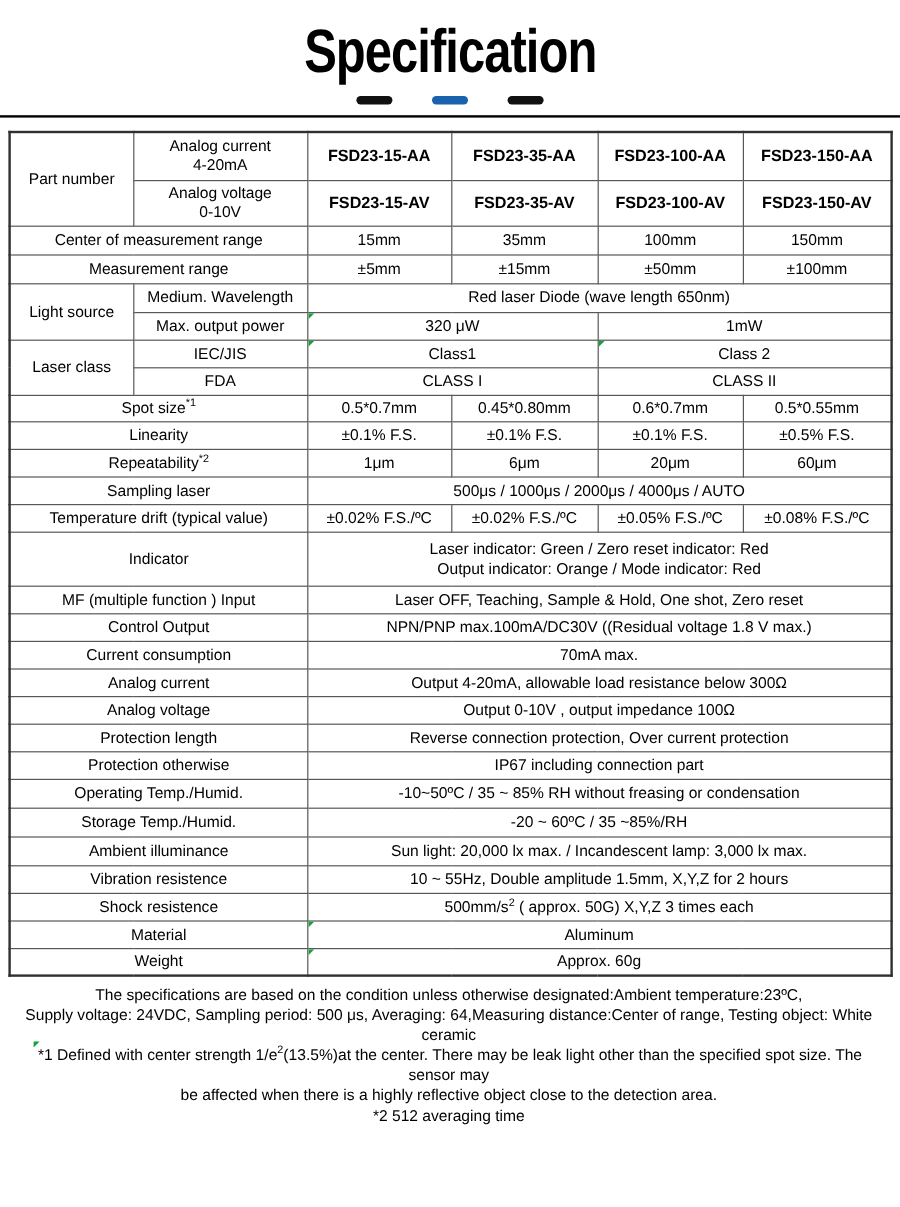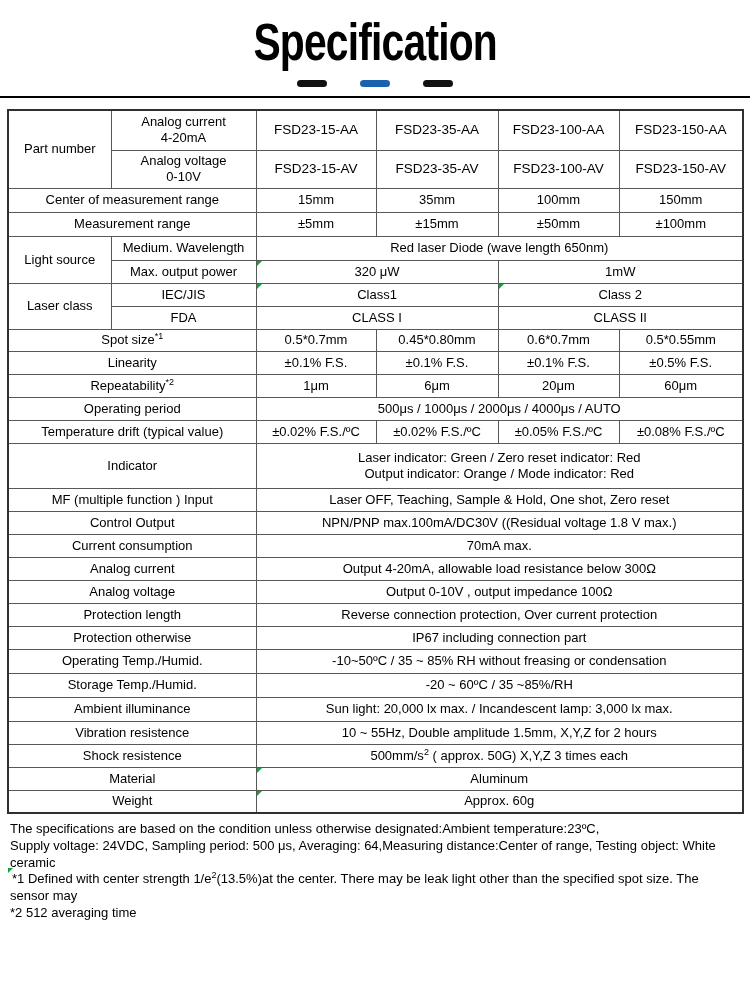--- a/index.html
+++ b/index.html
@@ -26,40 +26,40 @@
     font-size:13px; line-height:1.22;
   }
   table.spec { border:2px solid #303030; }
   table.spec td {
     border:1px solid #585858;
     text-align:center; vertical-align:middle;
     padding:1px 2px; position:relative;
     overflow:hidden;
   }
   td.lbl { font-weight:normal; }
-  td.pn  { font-weight:normal; font-size:13.5px; }
+  td.pn  { font-weight:bold; font-size:13.5px; }
   .pre { white-space:pre-line; }
   sup.s { font-size:9px; line-height:0; vertical-align:super; }
 
   tr.h40{height:40px} tr.h38{height:38px} tr.h24{height:24px}
   tr.h23{height:23px} tr.h22{height:22px} tr.h45{height:45px}
 
   .marker {
     position:absolute; top:0; left:0; width:0; height:0;
     border-style:solid; border-width:5px 5px 0 0;
     border-color:var(--marker,#12a23b) transparent transparent transparent;
   }
   .marker-inline{
     display:inline-block; width:0; height:0; vertical-align:top;
     border-style:solid; border-width:5px 5px 0 0; margin-right:-3px;
     border-color:var(--marker,#12a23b) transparent transparent transparent;
     position:relative; top:-3px; left:-2px;
   }
   .footer { margin:7px 12px 0 10px; font-size:13px; line-height:16.8px; }
-  .footer div { text-align:left; }
+  .footer div { text-align:center; }
 </style>
 </head>
 <body>
 
 <div class="title-wrap">
   <div class="title">Specification</div>
 </div>
 <div class="dashes">
   <div class="dash"></div>
   <div class="dash accent"></div>
@@ -144,21 +144,21 @@
       <td>±0.5% F.S.</td>
     </tr>
     <tr class="h23">
       <td class="lbl" colspan="2"><span>Repeatability</span><sup class="s">*2</sup></td>
       <td>1μm</td>
       <td>6μm</td>
       <td>20μm</td>
       <td>60μm</td>
     </tr>
     <tr class="h23">
-      <td class="lbl" colspan="2">Operating period</td>
+      <td class="lbl" colspan="2">Sampling laser</td>
       <td colspan="4">500μs / 1000μs / 2000μs / 4000μs / AUTO</td>
     </tr>
     <tr class="h23">
       <td class="lbl" colspan="2">Temperature drift (typical value)</td>
       <td>±0.02% F.S./ºC</td>
       <td>±0.02% F.S./ºC</td>
       <td>±0.05% F.S./ºC</td>
       <td>±0.08% F.S./ºC</td>
     </tr>
     <tr class="h45">
@@ -222,14 +222,15 @@
       <td class="lbl" colspan="2">Weight</td>
       <td colspan="4"><span class="marker"></span><span>Approx. 60g</span></td>
     </tr>
   </tbody>
 </table>
 
 <div class="footer">
   <div>The specifications are based on the condition unless otherwise designated:Ambient temperature:23ºC,</div>
   <div>Supply voltage: 24VDC, Sampling period: 500 μs, Averaging: 64,Measuring distance:Center of range, Testing object: White ceramic</div>
   <div><span class="marker-inline"></span><span>*1 Defined with center strength 1/e</span><sup class="s">2</sup><span>(13.5%)at the center. There may be leak light other than the specified spot size. The sensor may</span></div>
+  <div>be affected when there is a highly reflective object close to the detection area.</div>
   <div>*2 512 averaging time</div>
 </div>
 
 </body></html>

